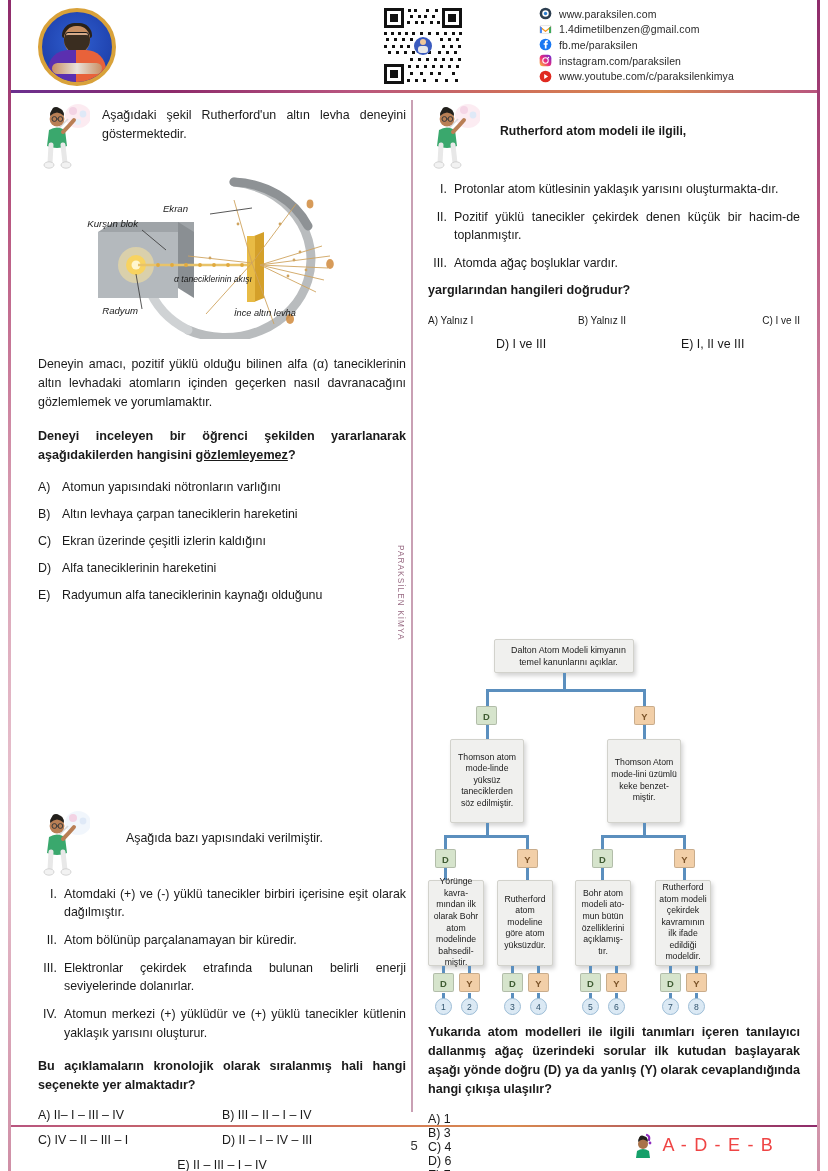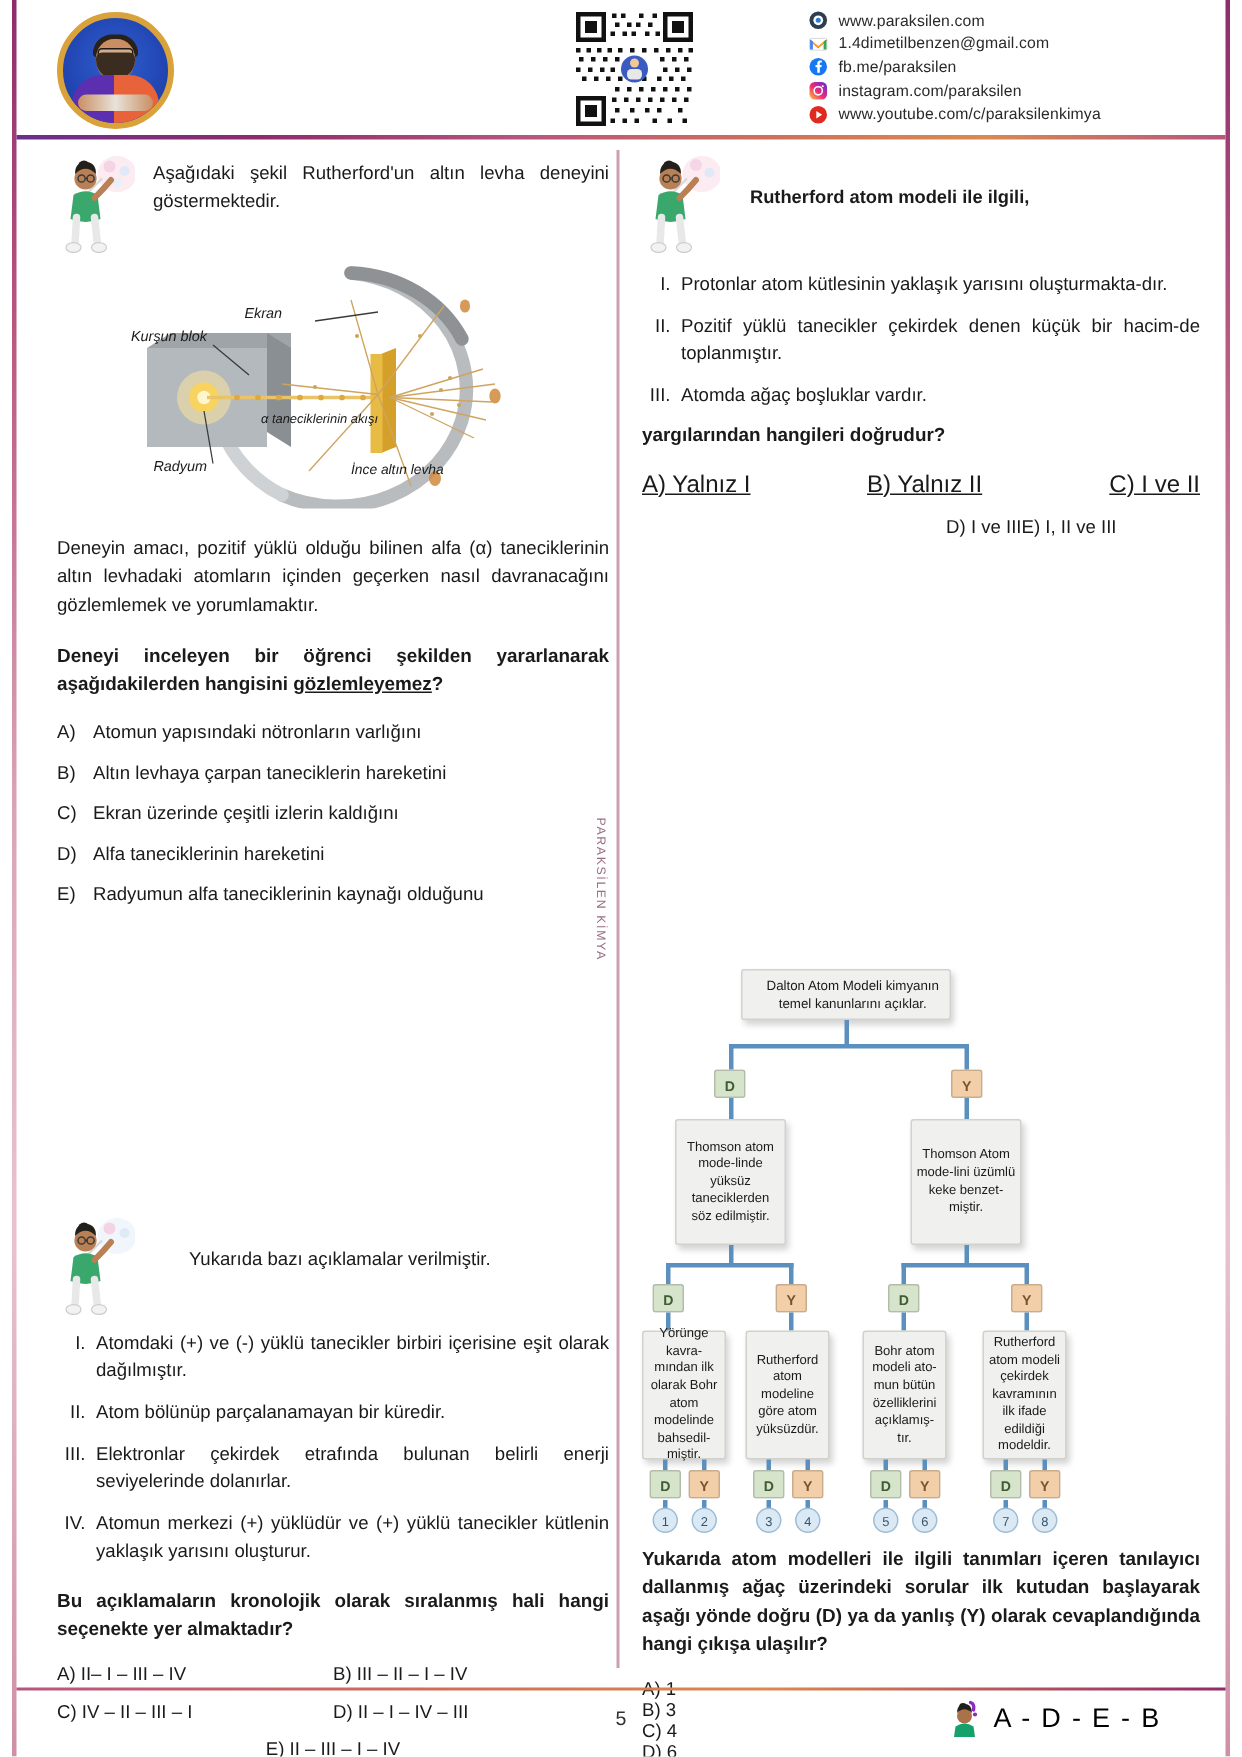--- a/index.html
+++ b/index.html
@@ -105,26 +105,26 @@
 
   
   .ansgrid { margin-top: 13px; font-size: 12.4px; }
   .ansrow { display: flex; margin-bottom: 11px; }
   .ansrow .a { flex: 1; }
   .ansrow.center { justify-content: center; }
   .ansrow.center .a { flex: 0 0 auto; }
   .ansrow5 { display: flex; justify-content: center; margin-top: 13px; font-size: 12.4px; flex-direction: column; }
 
   
-  .r3 { display: flex; margin-top: 14px; font-size: 16px; text-decoration: underline; }
+  .r3 { display: flex; margin-top: 14px; font-size: 10px; }
   .r3 .a1 { flex: 0 0 150px; }
   .r3 .a2 { flex: 1; }
   .r3 .a3 { flex: 0 0 90px; text-align: right; }
   .r2 { display: flex; margin-top: 11px; font-size: 12.4px; padding-left: 68px; }
-  .r2 .b1 { flex: 0 0 185px; text-align: right; }
+  .r2 .b1 { flex: 0 0 185px; }
   .r2 .b2 { flex: 1; }
 
   
   .fig-ruth { position: relative; width: 368px; height: 175px; margin-top: 8px; }
 
   
   .tree { position: relative; width: 372px; height: 355px; margin-top: 8px; }
   .tbox {
     position: absolute; background: #f0f0ee;
     border: 1px solid #d2d2cc; border-radius: 2px;
@@ -149,21 +149,21 @@
 
   
   .footer-rule {
     position: absolute; left: 11px; bottom: 44px; width: 806px; height: 2px;
     background: linear-gradient(90deg,#b8557f 0%, #cf6f5a 35%, #d98a4f 62%, #8e2b6b 100%);
   }
   .pageno { position: absolute; left: 50%; bottom: 18px; transform: translateX(-50%); font-size: 13px; color: #333; }
   .answers {
     position: absolute; right: 54px; bottom: 13px;
     display: flex; align-items: center; gap: 5px;
-    font-size: 18px; color: #000000; letter-spacing: 1.2px;
+    font-size: 18px; color: #ef4444; letter-spacing: 1.2px;
   }
   .answers .mini { width: 26px; height: 26px; position: relative; }
 </style>
 </head>
 <body>
 
 <div class="page">
 
   <div class="edge-left"></div>
   <div class="edge-right"></div>
@@ -463,21 +463,21 @@
           <path d="M12 16 q7-7 14 0 q0-8-7-8 q-7 0-7 8z" fill="#23201c"></path>
           <circle cx="16.4" cy="19" r="2.4" fill="none" stroke="#3a3a3a" stroke-width="1"></circle>
           <circle cx="22.4" cy="19" r="2.4" fill="none" stroke="#3a3a3a" stroke-width="1"></circle>
           <path d="M18.8 19 h1.8" stroke="#3a3a3a" stroke-width="1"></path>
           <path d="M11 30 q8-5 16 0 l2 16 q-10 4 -20 0z" fill="#3aa86d"></path>
           <path d="M25 32 q6-6 11-12" stroke="#b97f55" stroke-width="4" fill="none" stroke-linecap="round"></path>
           <path d="M13 45 l-1 18 M25 45 l2 18" stroke="#e8e8e8" stroke-width="5" stroke-linecap="round"></path>
           <ellipse cx="11" cy="65" rx="5" ry="3.2" fill="#f2f2f2" stroke="#ccc" stroke-width=".8"></ellipse>
           <ellipse cx="28" cy="65" rx="5" ry="3.2" fill="#f2f2f2" stroke="#ccc" stroke-width=".8"></ellipse>
         </svg>
-        <div class="qintro" style="margin-left:88px; padding-top:22px;">Yukarıda bazı açıklamalar verilmiştir.</div>
+        <div class="qintro" style="margin-left:88px; padding-top:22px;">Aşağıda bazı yapısındaki verilmiştir.</div>
       </div>
 
       <div class="romans" style="margin-top:22px;">
         <div class="roman">
           <span class="rn">I.</span>
           <span class="rt">Atomdaki (+) ve (-) yüklü tanecikler birbiri içerisine eşit olarak dağılmıştır.</span>
         </div>
         <div class="roman">
           <span class="rn">II.</span>
           <span class="rt">Atom bölünüp parçalanamayan bir küredir.</span>

